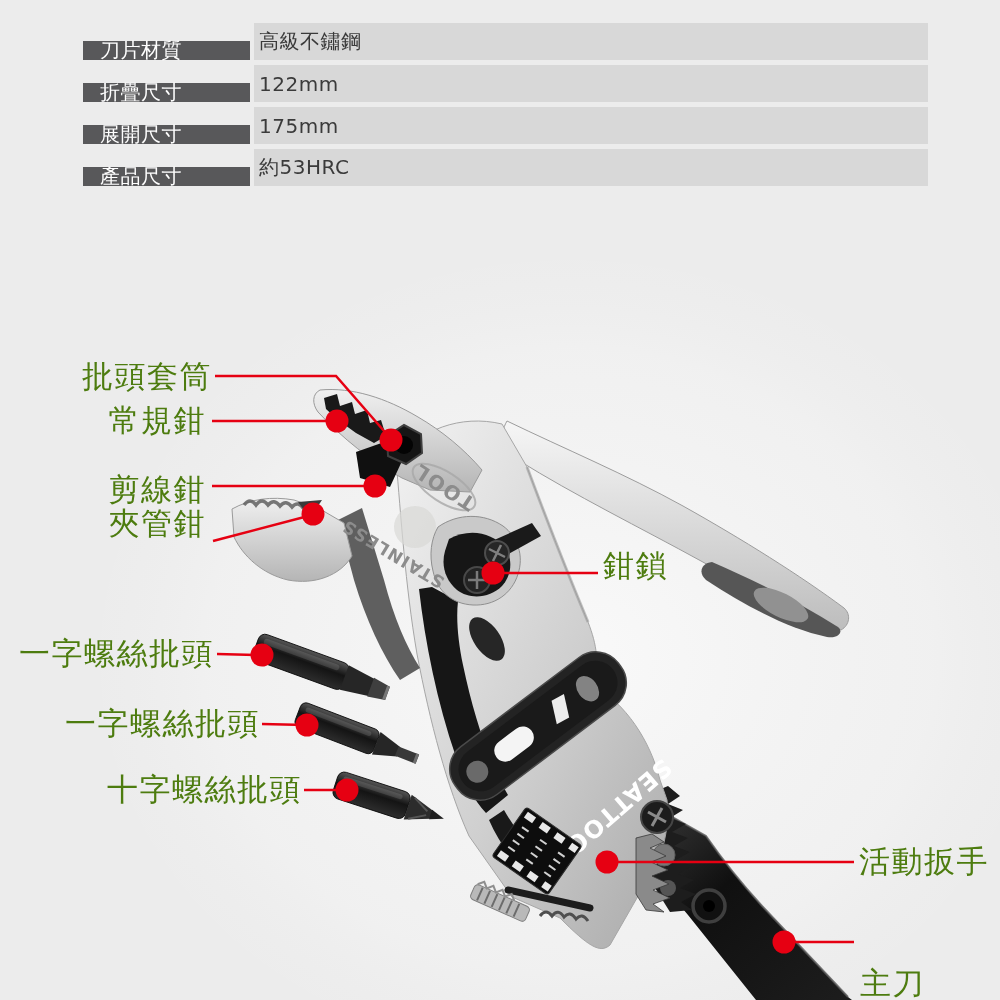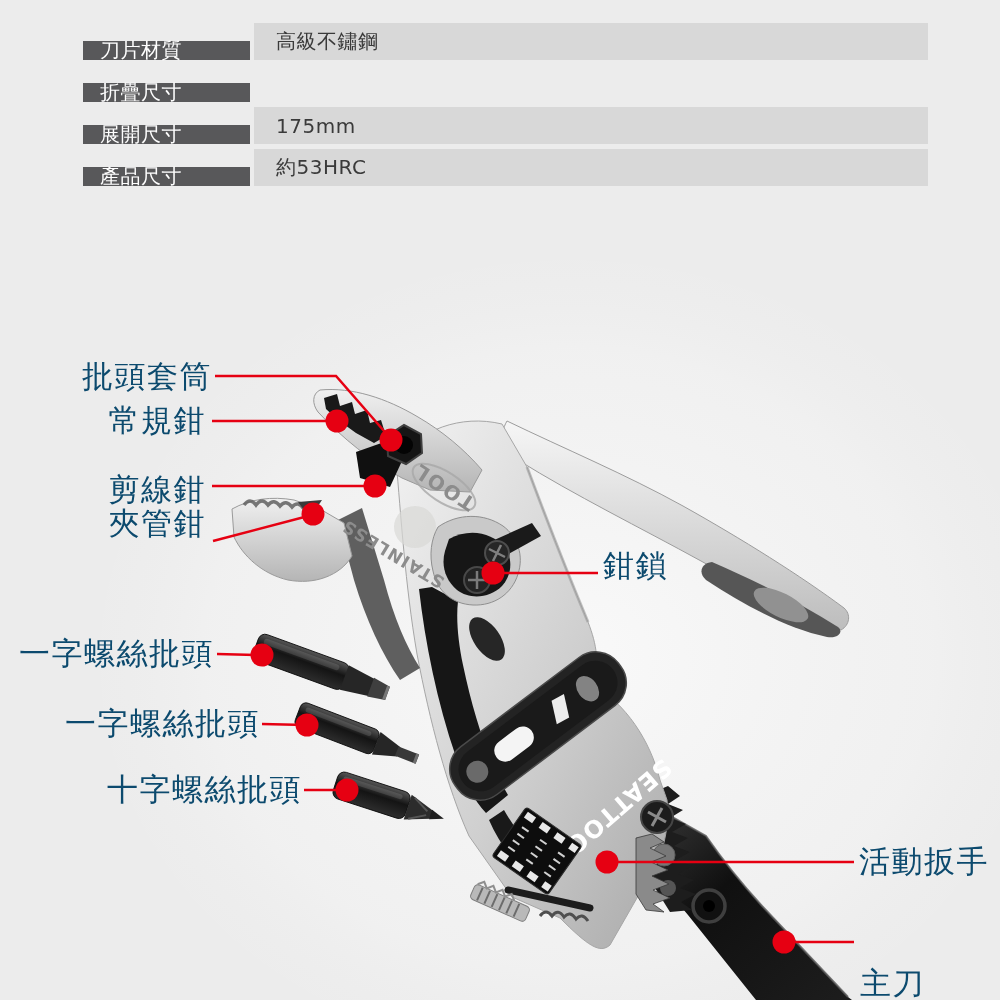--- a/index.html
+++ b/index.html
@@ -11,42 +11,43 @@
   
   .spec-table{position:absolute;left:83px;top:23px;width:845px;}
   .spec-row{display:flex;height:37px;margin-bottom:5px;}
   .spec-key{
     width:167px;flex:0 0 167px;background:#58585a;color:#ffffff;
     display:flex;align-items:center;padding-left:17px;box-sizing:border-box;
     font-size:20px;letter-spacing:0.5px;margin-right:4px;margin-top:18px;
   }
   .spec-value{
     flex:1;background:#d8d8d8;color:#3a3a3a;
-    display:flex;align-items:center;padding-left:22px;box-sizing:border-box;
+    display:flex;align-items:center;padding-left:5px;box-sizing:border-box;
     font-size:20px;letter-spacing:0.5px;
   }
   
   .callout-label{
-    position:absolute;font-size:31px;line-height:1;color:#0c4a6e;
+    position:absolute;font-size:31px;line-height:1;color:#4d7c0f;
     white-space:nowrap;letter-spacing:1.5px;
   }
   .tool-svg{position:absolute;left:0;top:0;width:1000px;height:1000px;}
 </style>
 </head>
 <body>
 
 <div class="page" style="background: rgb(236, 236, 236);">
 
   <div class="spec-table">
     <div class="spec-row">
       <div class="spec-key">刀片材質</div>
       <div class="spec-value">高級不鏽鋼</div>
     </div>
     <div class="spec-row">
       <div class="spec-key">折疊尺寸</div>
+      <div class="spec-value">122mm</div>
     </div>
     <div class="spec-row">
       <div class="spec-key">展開尺寸</div>
       <div class="spec-value">175mm</div>
     </div>
     <div class="spec-row">
       <div class="spec-key">產品尺寸</div>
       <div class="spec-value">約53HRC</div>
     </div>
   </div>

